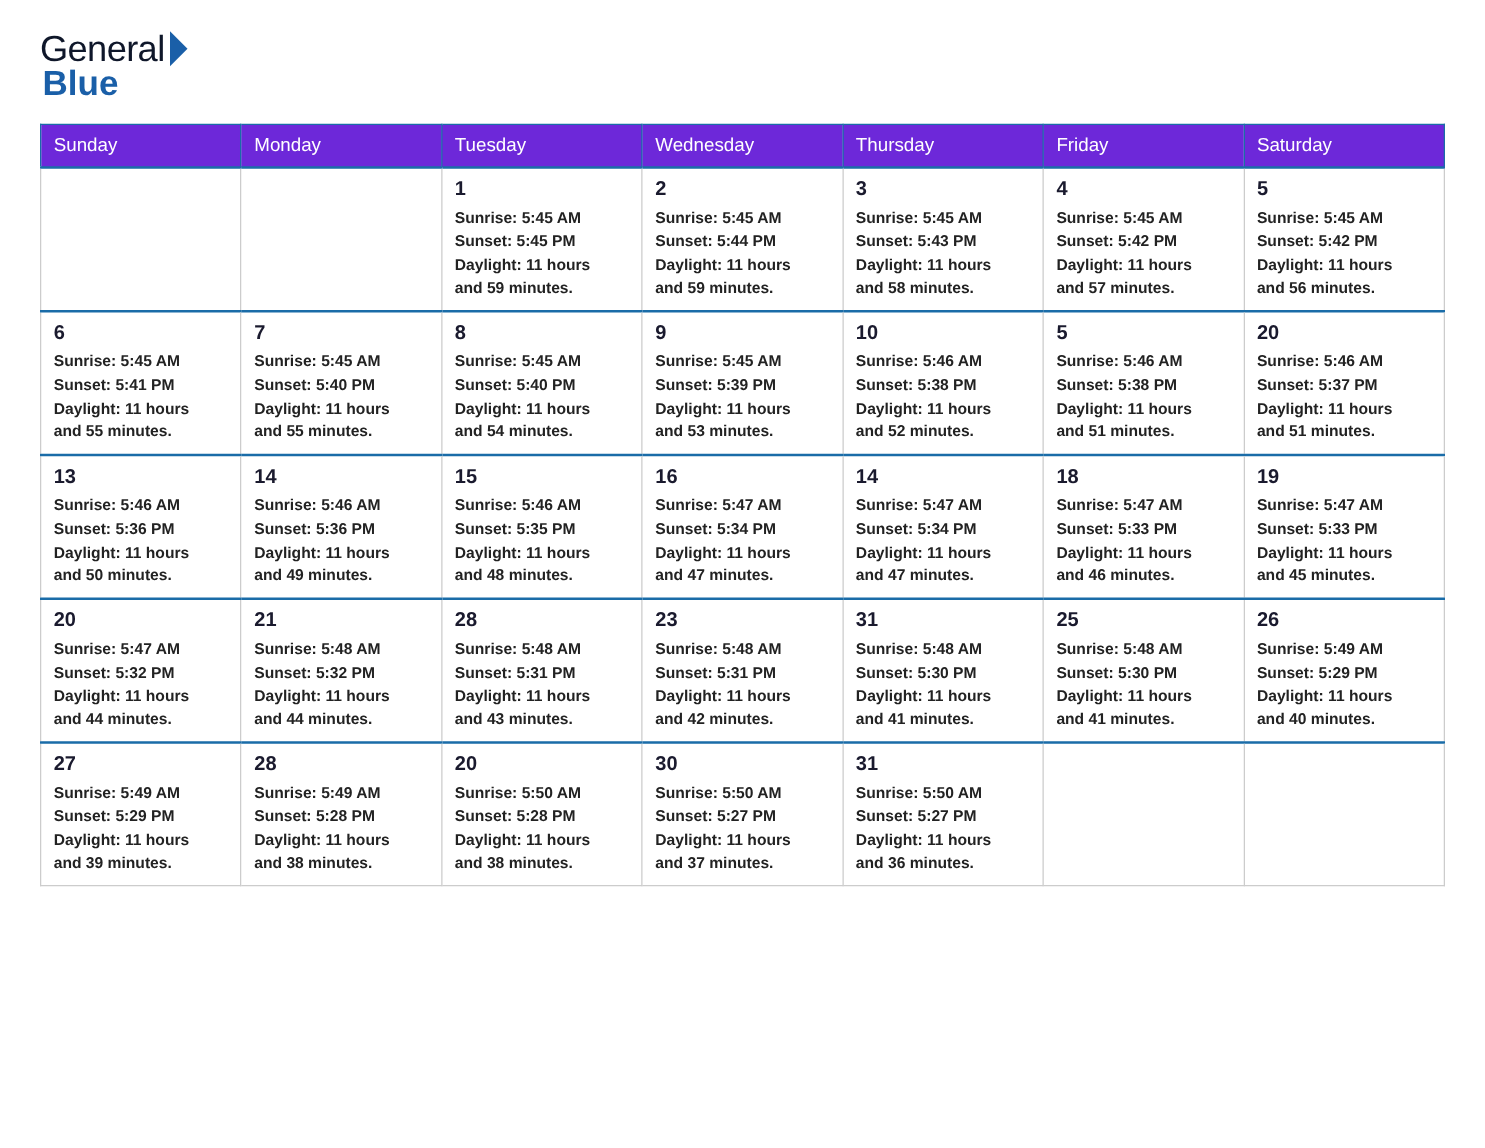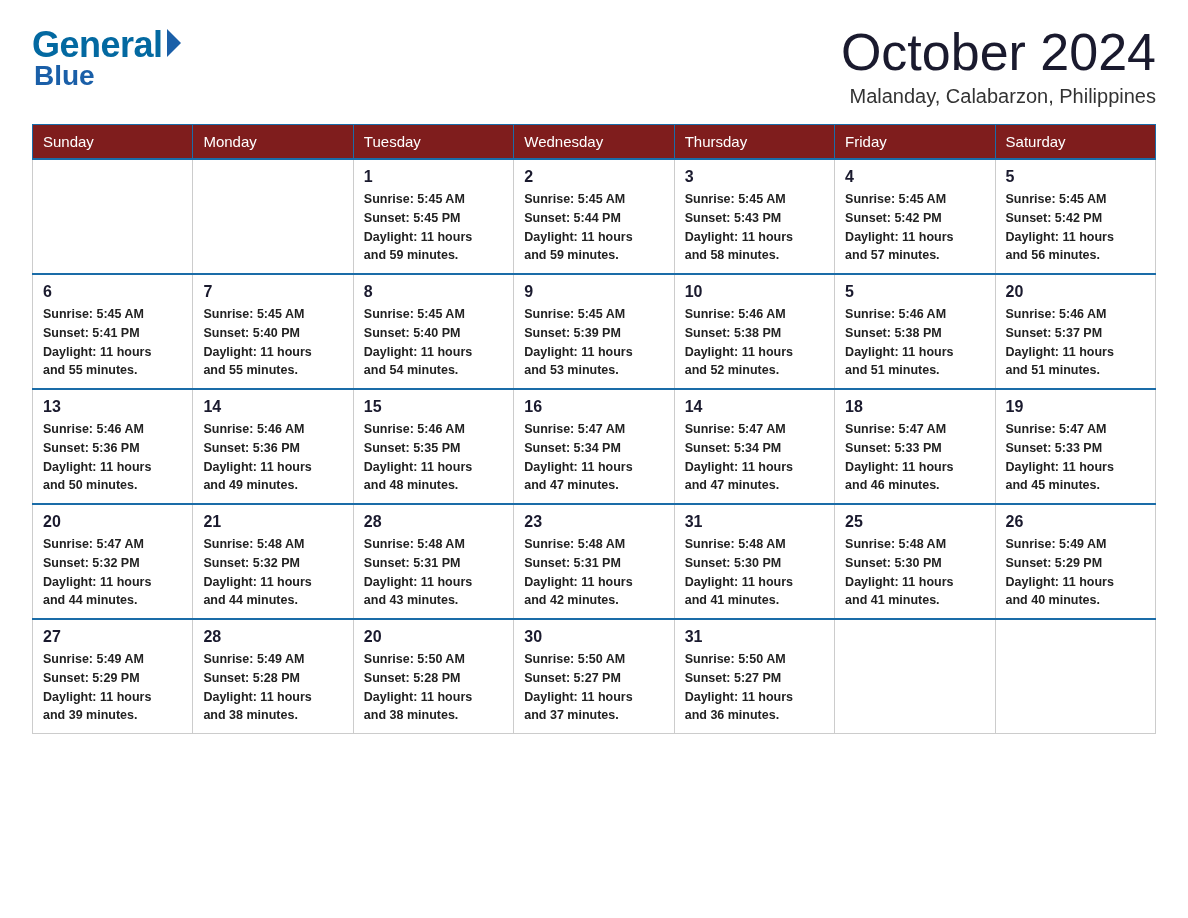--- a/index.html
+++ b/index.html
@@ -19,23 +19,23 @@
     .logo {
       display: flex;
       flex-direction: column;
       align-items: flex-start;
     }
     .logo-top {
       display: flex;
       align-items: center;
     }
     .logo-general {
-      font-size: 36px;
-      font-weight: bold;
-      color: #0369a1;
+      font-size: 29px;
+      font-weight: normal;
+      color: #0f172a;
       letter-spacing: -0.5px;
     }
     .logo-arrow {
       width: 0;
       height: 0;
       border-left: 14px solid #1a5fa8;
       border-top: 14px solid transparent;
       border-bottom: 14px solid transparent;
       margin-left: 4px;
       margin-top: -4px;
@@ -61,21 +61,21 @@
       color: #333;
       margin-top: 4px;
     }
     table {
       width: 100%;
       border-collapse: collapse;
       margin-top: 16px;
       table-layout: fixed;
     }
     thead tr th {
-      background-color: #7f1d1d;
+      background-color: #6d28d9;
       color: #fff;
       font-size: 15px;
       font-weight: normal;
       padding: 8px 10px;
       text-align: left;
       border: 1px solid #1a6ca8;
     }
     tbody tr td {
       vertical-align: top;
       padding: 8px 10px;
@@ -102,24 +102,20 @@
 </head>
 <body>
 
 <div class="header-row">
   <div class="logo">
     <div class="logo-top">
       <span class="logo-general">General</span>
       <div class="logo-arrow"></div>
     </div>
     <span class="logo-blue">Blue</span>
-  </div>
-  <div class="title-block">
-    <div class="month-title">October 2024</div>
-    <div class="location-title">Malanday, Calabarzon, Philippines</div>
   </div>
 </div>
 
 <table>
   <thead>
     <tr>
     <th>Sunday</th>
         <th>Monday</th>
         <th>Tuesday</th>
         <th>Wednesday</th>

